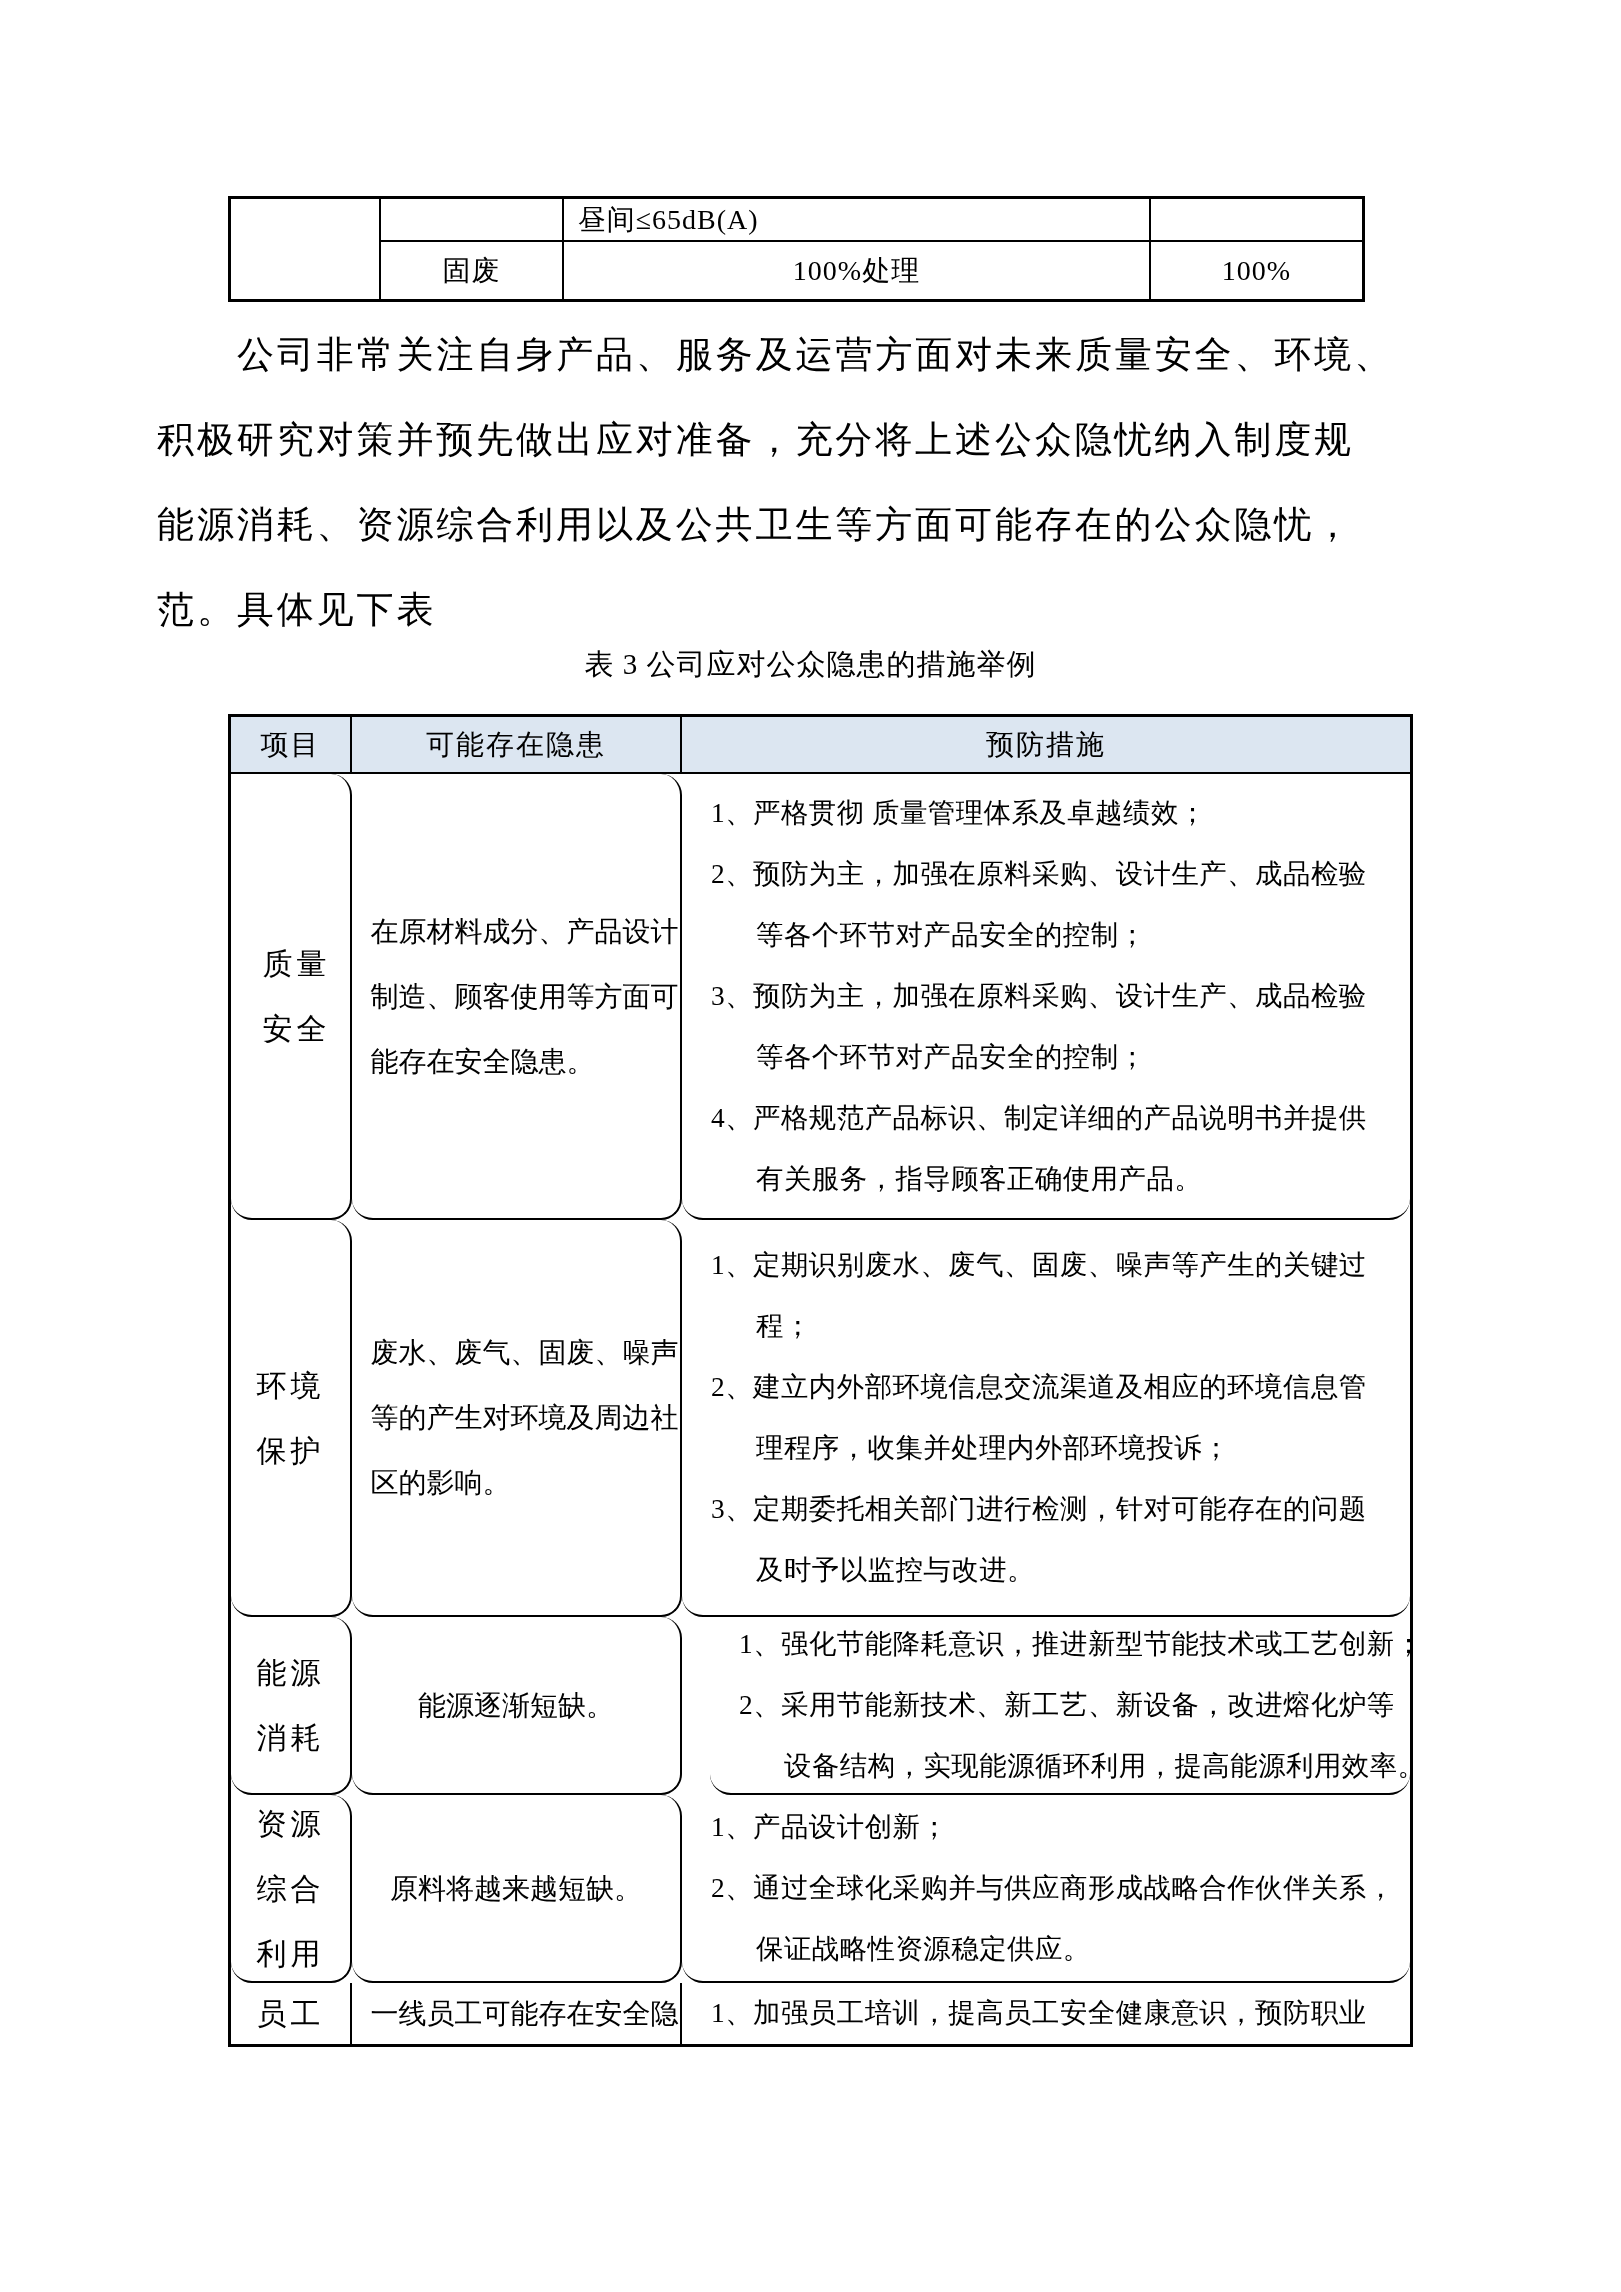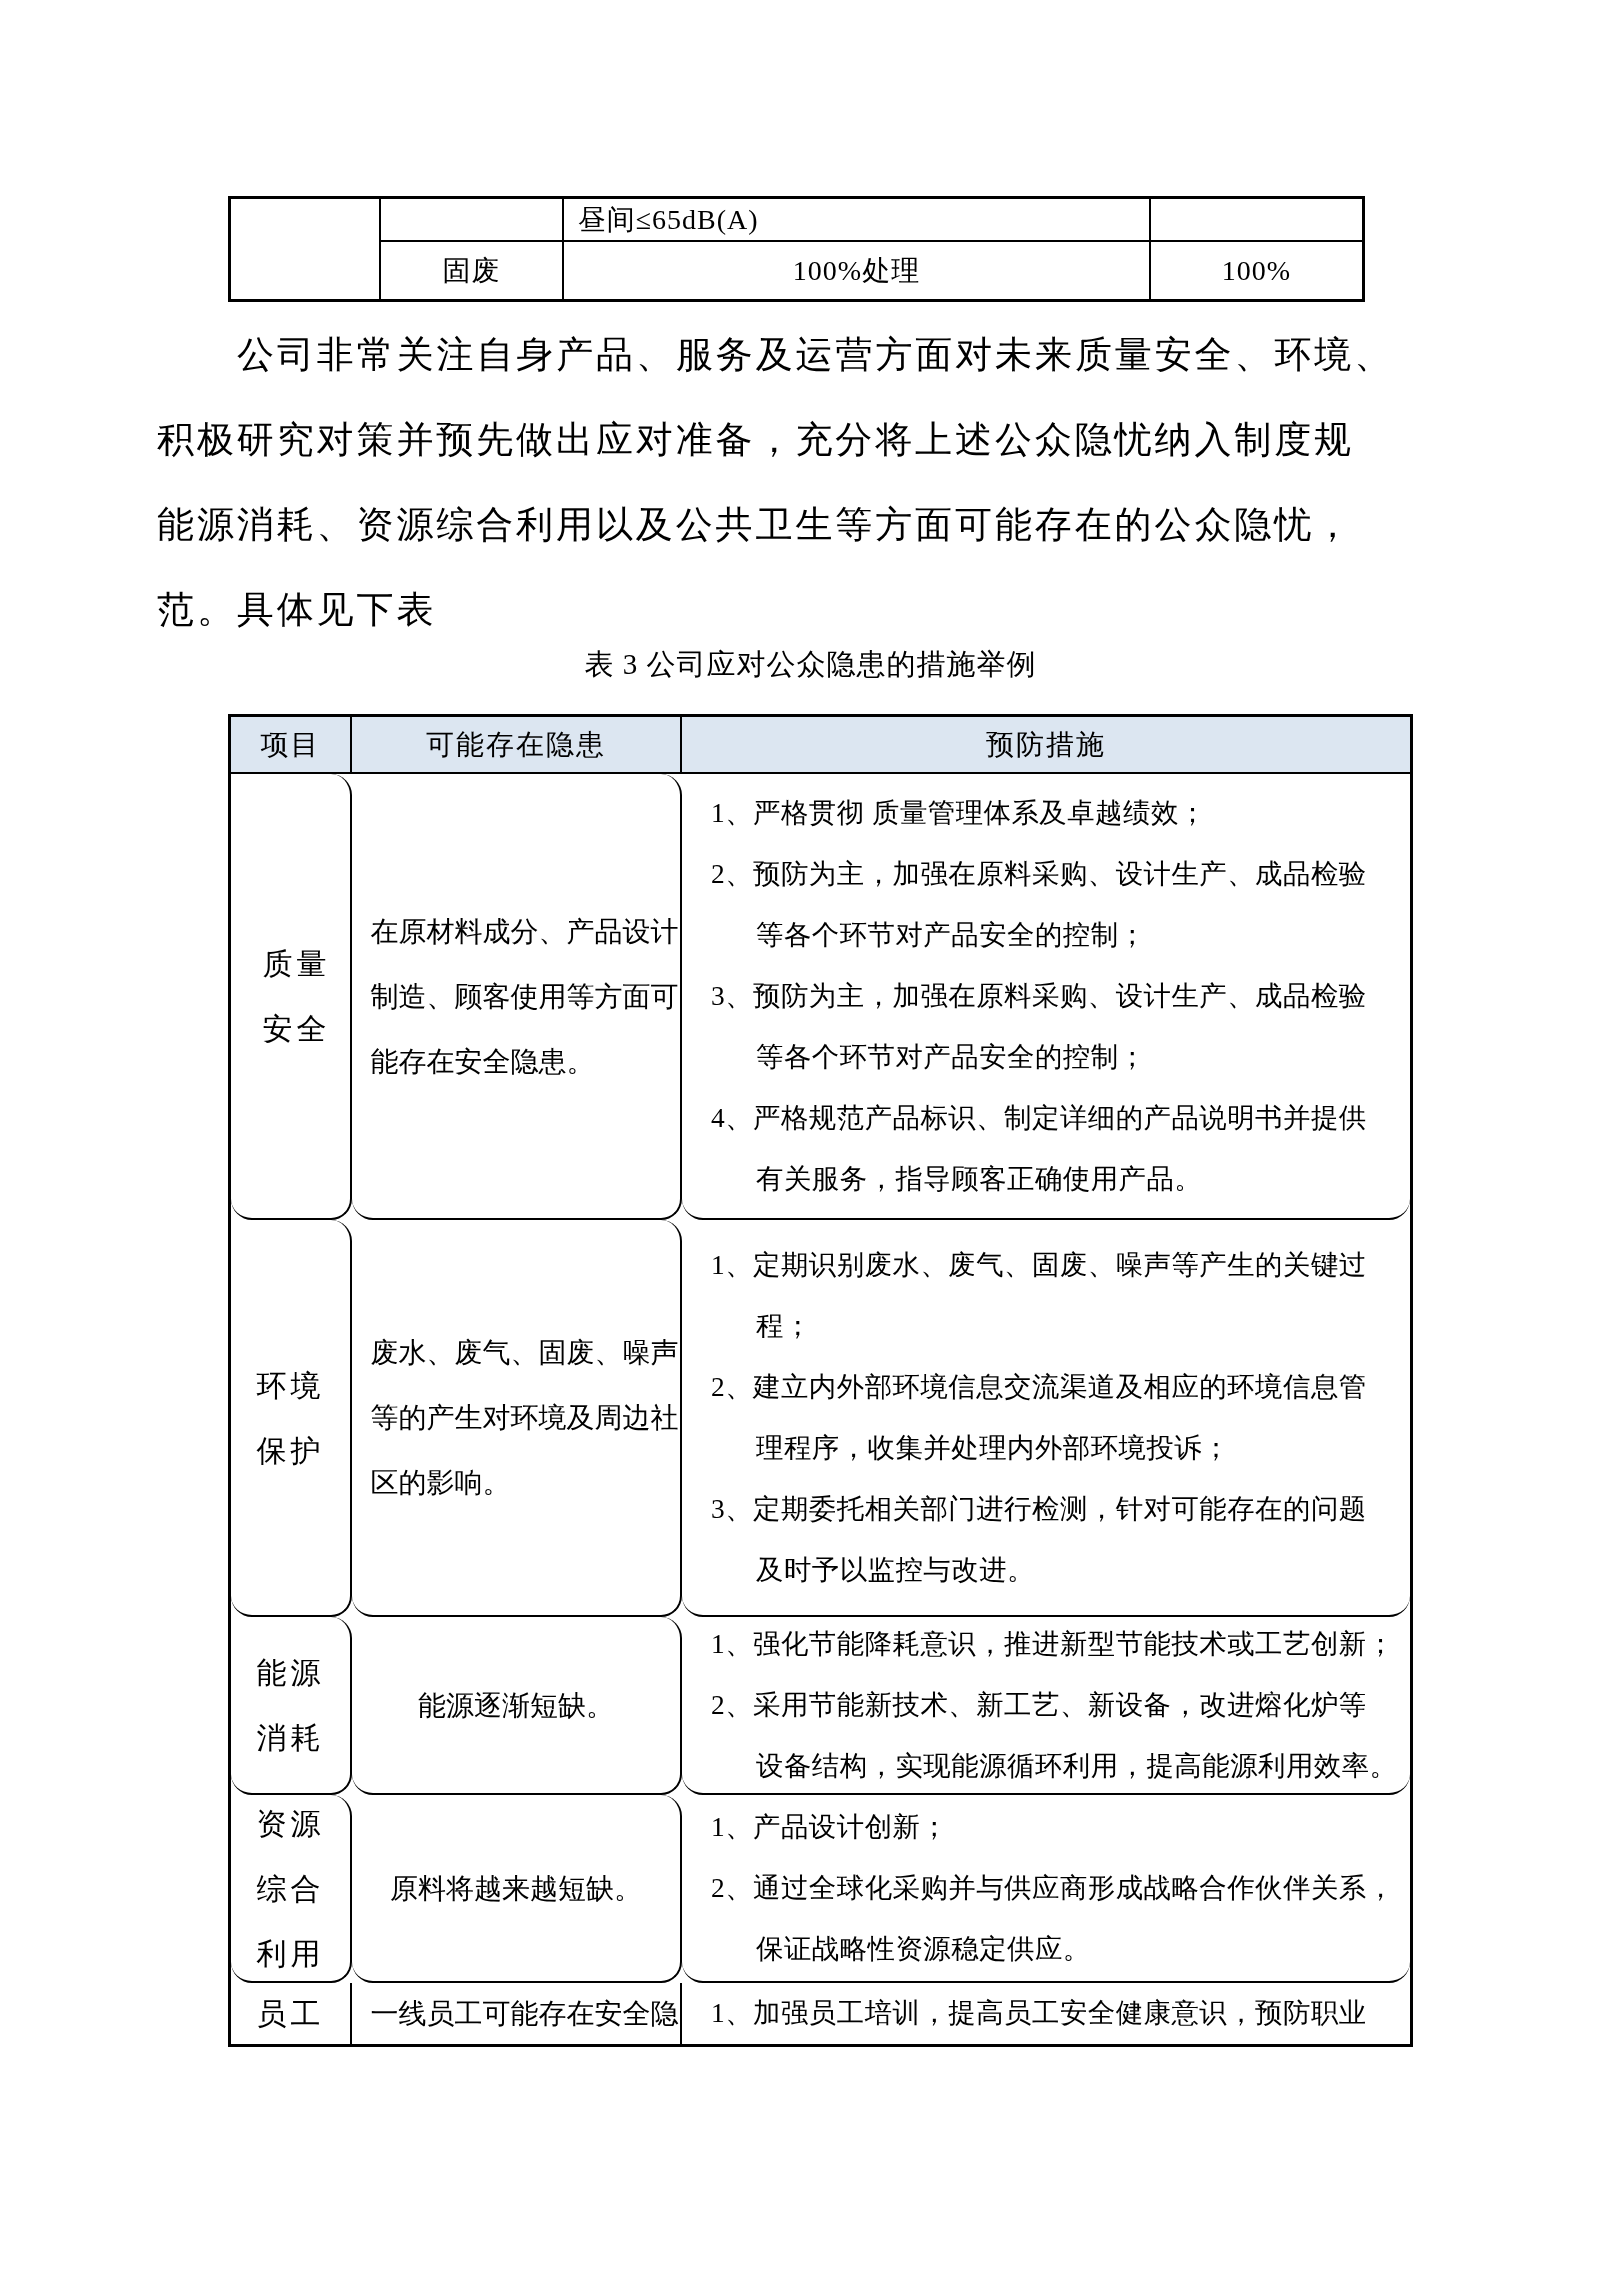--- a/index.html
+++ b/index.html
@@ -111,21 +111,21 @@
         <div class="mline">3、定期委托相关部门进行检测，针对可能存在的问题</div>
         <div class="mline ind">及时予以监控与改进。</div>
       </div>
       <div class="mt-cell mt-project rb" style="grid-area: 4 / 1;">
         <div class="pline">能源</div>
         <div class="pline">消耗</div>
       </div>
       <div class="mt-cell mt-hazard hz-center rb" style="grid-area: 4 / 2;">
         <div class="hline">能源逐渐短缺。</div>
       </div>
-      <div class="mt-cell mt-measures rb" style="grid-area: 4 / 3;">
+      <div class="mt-cell mt-measures rb" style="grid-area: 4 / 3; margin-left: 28px;">
         <div class="mline">1、强化节能降耗意识，推进新型节能技术或工艺创新；</div>
         <div class="mline">2、采用节能新技术、新工艺、新设备，改进熔化炉等</div>
         <div class="mline ind">设备结构，实现能源循环利用，提高能源利用效率。</div>
       </div>
       <div class="mt-cell mt-project rb" style="grid-area: 5 / 1;">
         <div class="pline">资源</div>
         <div class="pline">综合</div>
         <div class="pline">利用</div>
       </div>
       <div class="mt-cell mt-hazard hz-center rb" style="grid-area: 5 / 2;">

